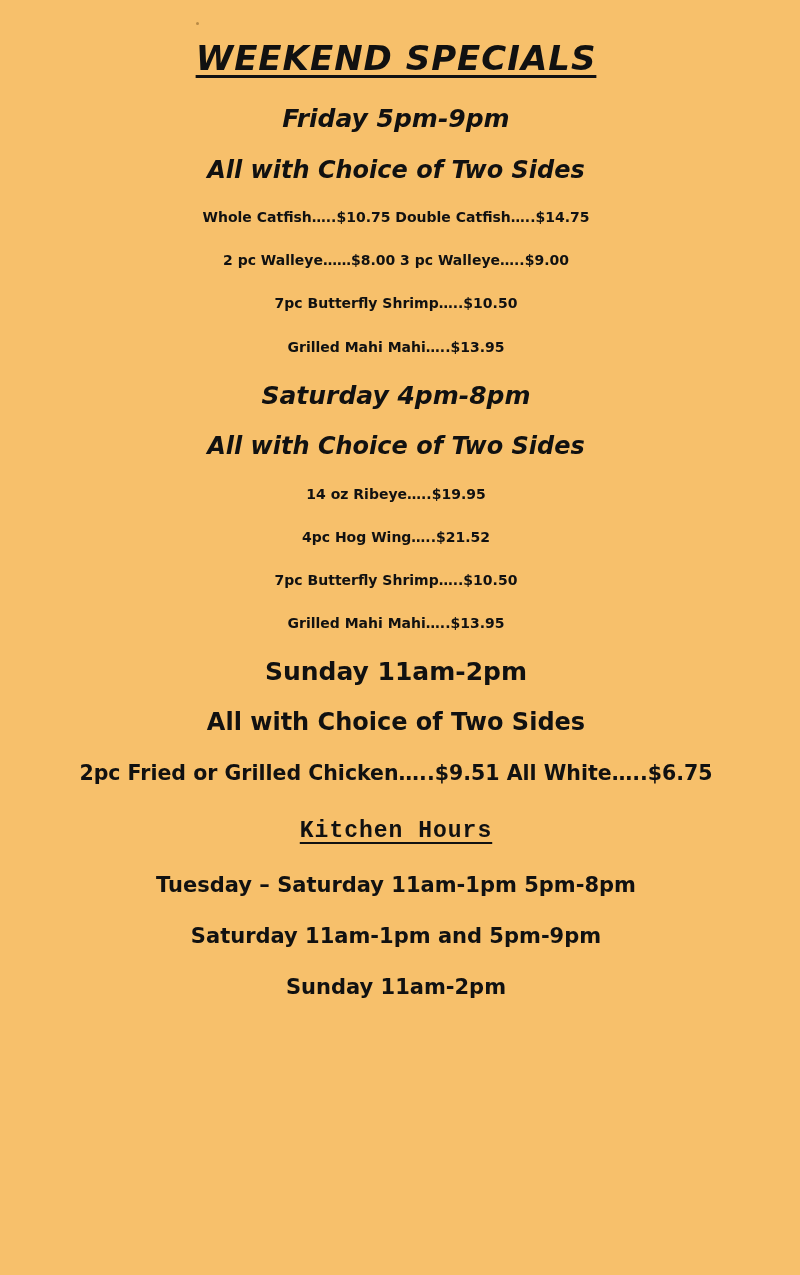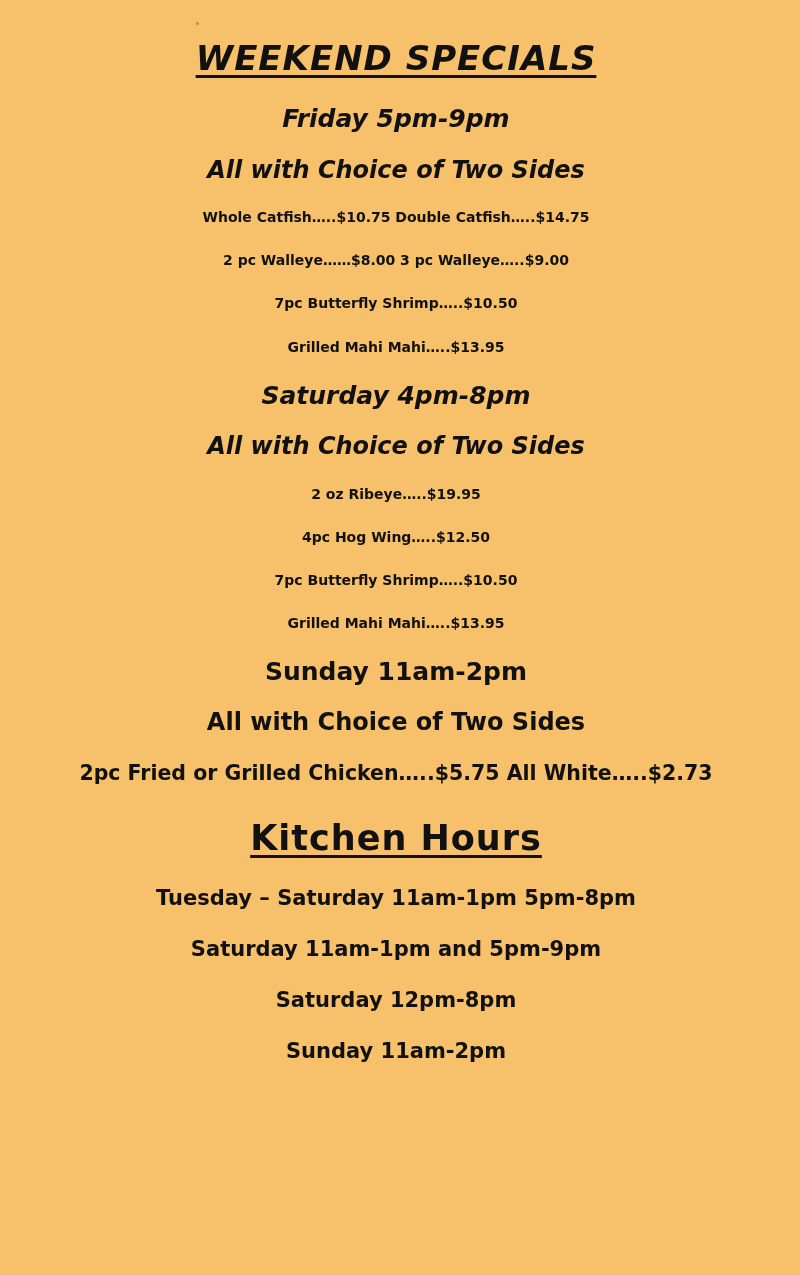--- a/index.html
+++ b/index.html
@@ -60,27 +60,28 @@
   .item-line.sunday {
     font-size: 20.5px;
   }
   .section {
     margin-bottom: 0;
   }
   .section.friday { margin-bottom: 14px; text-align: center; }
   .section.saturday { margin-bottom: 2px; }
   .section.sunday { margin-bottom: 34px; }
   .hours-title {
-    font-size: 35px;
+    font-size: 23px;
     font-weight: bold;
     text-decoration: underline;
     text-underline-offset: 5px;
     letter-spacing: 1px;
     margin: 0 0 28px 0;
     line-height: 1.1;
+    font-family: Liberation Mono, monospace;
   }
   .hours-line {
     font-size: 21px;
     font-weight: bold;
     margin: 0 0 27px 0;
     line-height: 1.15;
   }
   .dot {
     position: absolute;
     left: 196px;
@@ -106,33 +107,32 @@
     <div class="subheading">All with Choice of Two Sides</div>
     <div class="item-line">Whole Catfish…..$10.75   Double Catfish…..$14.75</div>
     <div class="item-line">2 pc Walleye……$8.00  3 pc Walleye…..$9.00</div>
     <div class="item-line">7pc Butterfly Shrimp…..$10.50</div>
     <div class="item-line">Grilled Mahi Mahi…..$13.95</div>
   </div>
 
   <div class="section saturday">
     <div class="day-heading">Saturday 4pm-8pm</div>
     <div class="subheading">All with Choice of Two Sides</div>
-    <div class="item-line">2 oz Ribeye…..$19.95</div>
-    <div class="item-line">4pc Hog Wing…..$12.50</div>
+    <div class="item-line">14 oz Ribeye…..$19.95</div>
+    <div class="item-line">4pc Hog Wing…..$21.52</div>
     <div class="item-line">7pc Butterfly Shrimp…..$10.50</div>
     <div class="item-line">Grilled Mahi Mahi…..$13.95</div>
   </div>
 
   <div class="section sunday">
     <div class="day-heading plain">Sunday 11am-2pm</div>
     <div class="subheading plain">All with Choice of Two Sides</div>
-    <div class="item-line sunday">2pc Fried or Grilled Chicken…..$5.75 All White…..$2.73</div>
+    <div class="item-line sunday">2pc Fried or Grilled Chicken…..$9.51 All White…..$6.75</div>
   </div>
 
   <div class="section hours">
     <div class="hours-title">Kitchen Hours</div>
     <div class="hours-line">Tuesday – Saturday 11am-1pm 5pm-8pm</div>
     <div class="hours-line">Saturday 11am-1pm and 5pm-9pm</div>
-    <div class="hours-line">Saturday 12pm-8pm</div>
     <div class="hours-line">Sunday 11am-2pm</div>
   </div>
 
 </div>
 
 </body></html>

